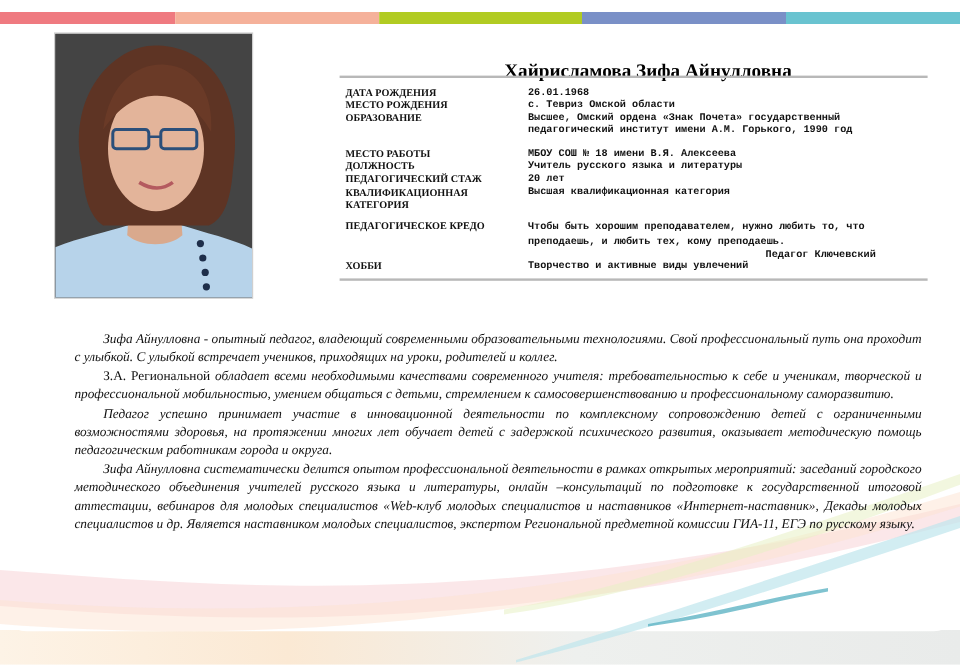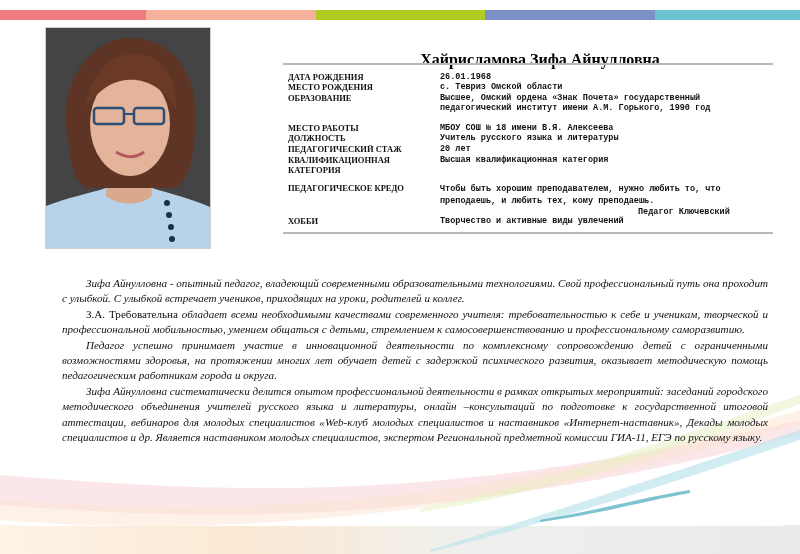--- a/index.html
+++ b/index.html
@@ -136,16 +136,16 @@
   <span class="val" style="left:350px;width:150px">Педагог Ключевский</span>
 </div>
 <div class="info" style="top:216px">
   <span class="lbl">ХОББИ</span>
   <span class="val">Творчество и активные виды увлечений</span>
 </div>
 <div class="rule" style="top:232px"></div>
 
 <div class="bio">
   <p>Зифа Айнулловна - опытный педагог, владеющий современными образовательными технологиями. Свой профессиональный путь она проходит с улыбкой. С улыбкой встречает учеников, приходящих на уроки, родителей и коллег.</p>
-  <p><span class="upright">З.А. Требовательна </span><span>обладает всеми необходимыми качествами современного учителя: требовательностью к себе и ученикам, творческой и профессиональной мобильностью, умением общаться с детьми, стремлением к самосовершенствованию и профессиональному саморазвитию.</span></p>
+  <p><span class="upright">З.А. Региональной </span><span>обладает всеми необходимыми качествами современного учителя: требовательностью к себе и ученикам, творческой и профессиональной мобильностью, умением общаться с детьми, стремлением к самосовершенствованию и профессиональному саморазвитию.</span></p>
   <p>Педагог успешно принимает участие в инновационной деятельности по комплексному сопровождению детей с ограниченными возможностями здоровья, на протяжении многих лет обучает детей с задержкой психического развития, оказывает методическую помощь педагогическим работникам города и округа.</p>
   <p>Зифа Айнулловна систематически делится опытом профессиональной деятельности в рамках открытых мероприятий: заседаний городского методического объединения учителей русского языка и литературы, онлайн –консультаций по подготовке к государственной итоговой аттестации, вебинаров для молодых специалистов «Web-клуб молодых специалистов и наставников «Интернет-наставник», Декады молодых специалистов и др. Является наставником молодых специалистов, экспертом Региональной предметной комиссии ГИА-11, ЕГЭ по русскому языку.</p>
 </div>
 
 </body></html>

